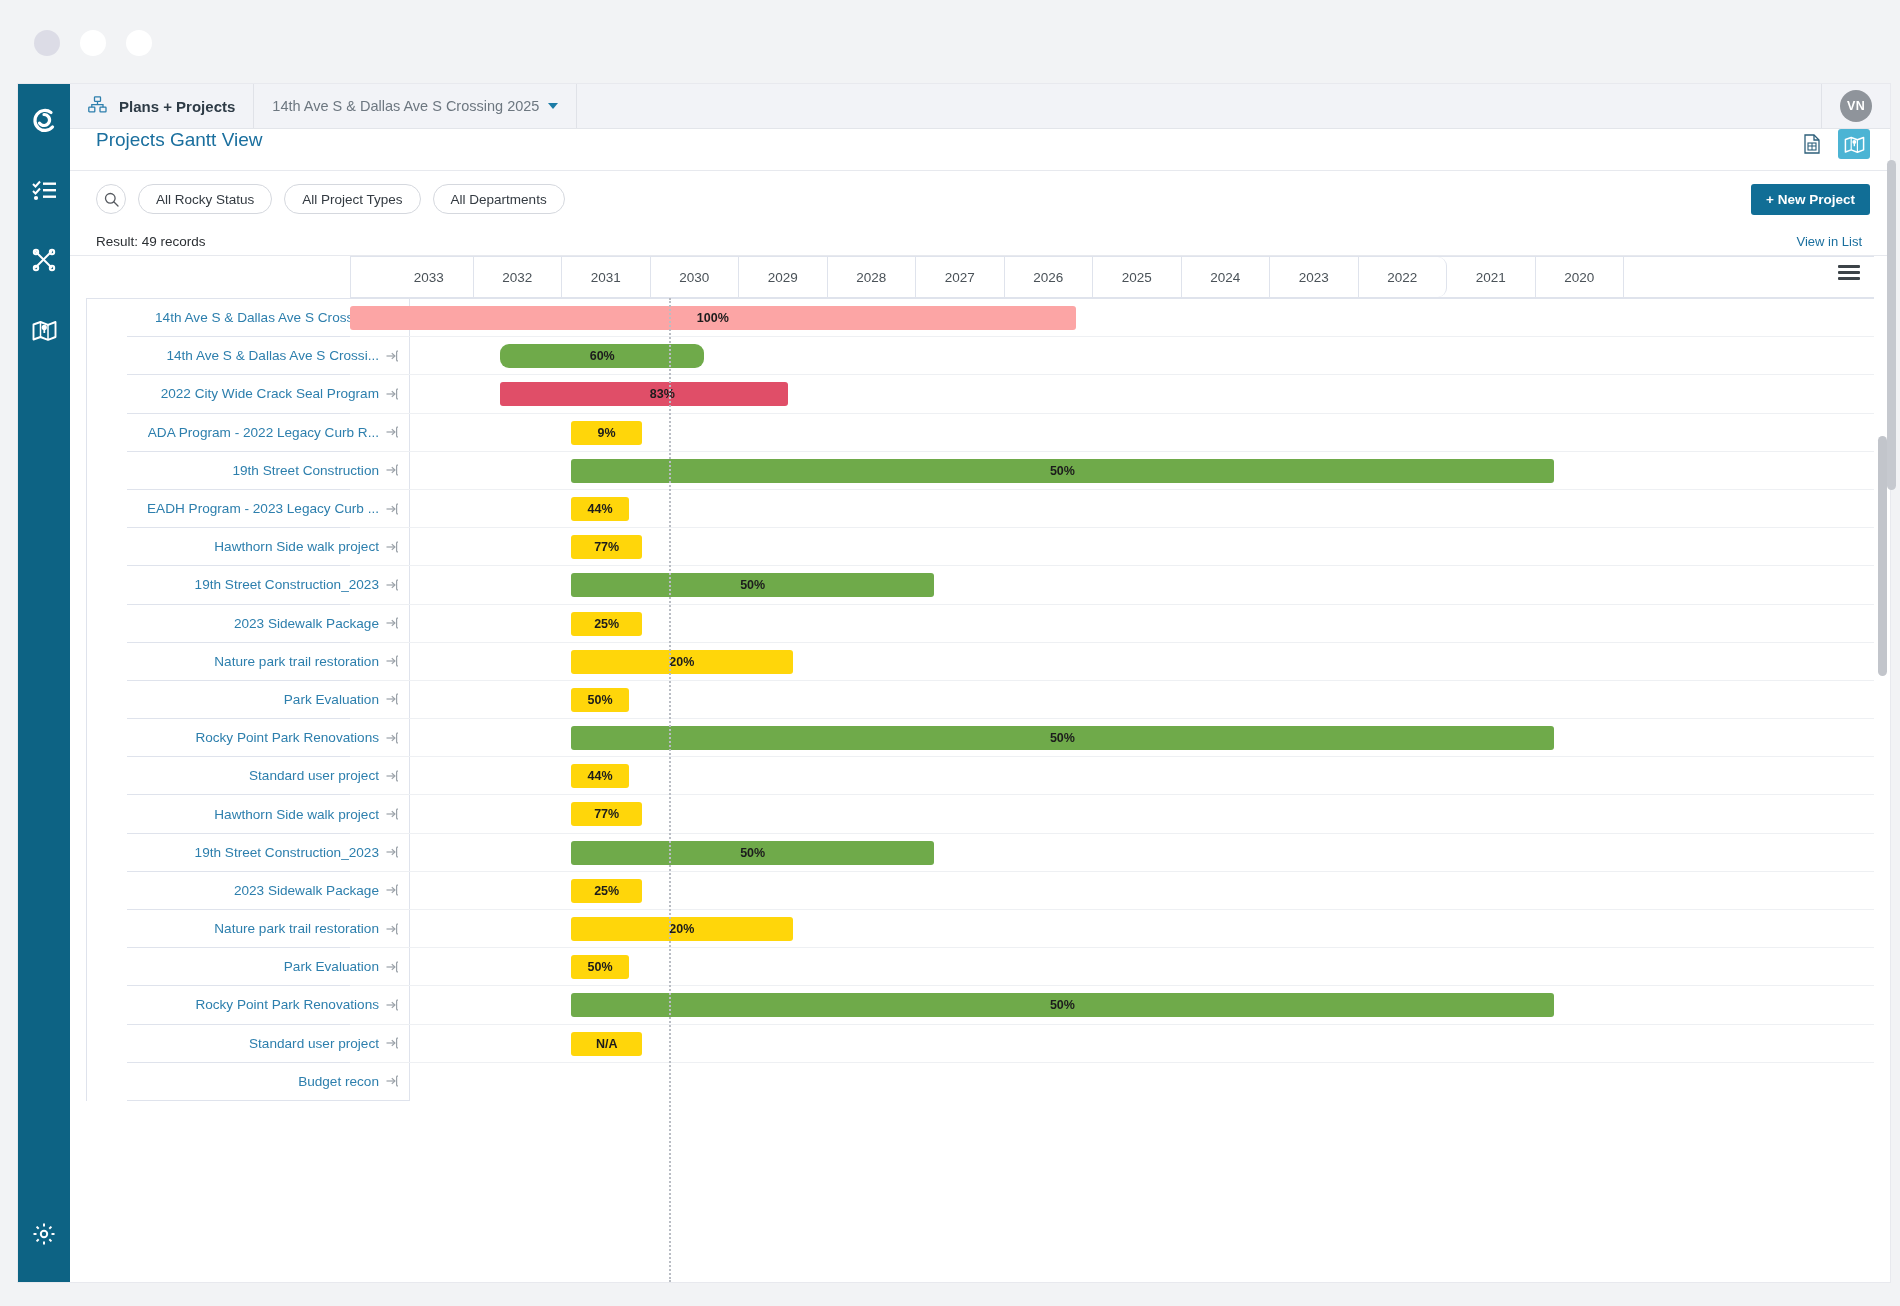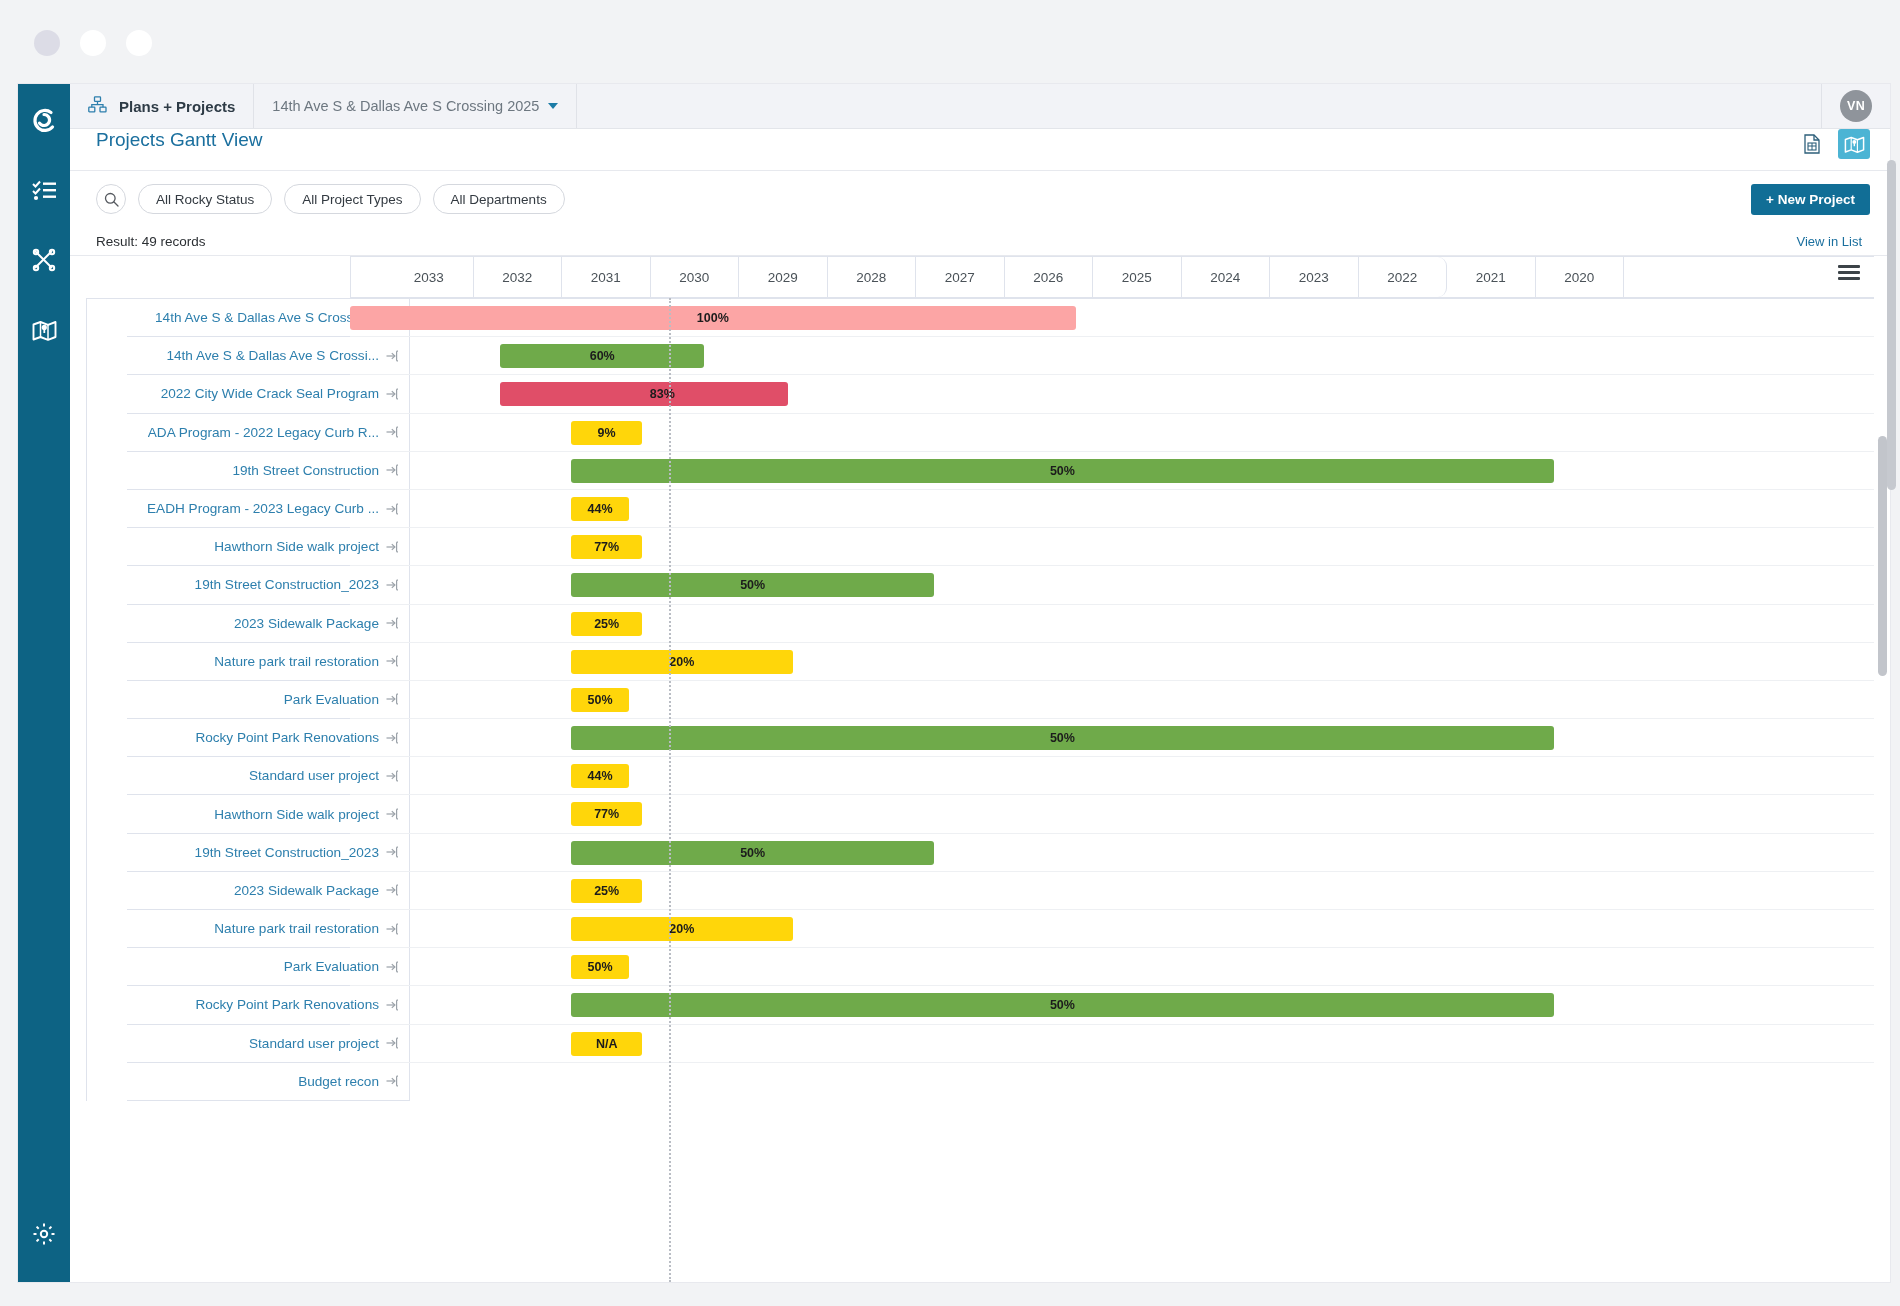--- a/index.html
+++ b/index.html
@@ -653,21 +653,21 @@
               </div>
             </div>
 
           <div class="bars" id="bars">
               <div class="bar-row">
                 <div class="bar" style="left: 0px; width: 725.7px; background: #fca5a5;">
                   <span>100%</span>
                 </div>
               </div>
               <div class="bar-row">
-                <div class="bar" style="left: 150.45px; width: 203.55px; background: rgb(111, 170, 74);">
+                <div class="bar" style="left: 150.45px; width: 203.55px; background: rgb(111, 170, 74); border-radius: 9px;">
                   <span>60%</span>
                 </div>
               </div>
               <div class="bar-row">
                 <div class="bar" style="left: 150.45px; width: 287.625px; background: rgb(224, 78, 104); padding-left: 36px;">
                   <span>83%</span>
                 </div>
               </div>
               <div class="bar-row">
                 <div class="bar" style="left: 221.25px; width: 70.8px; background: rgb(255, 214, 10);">

